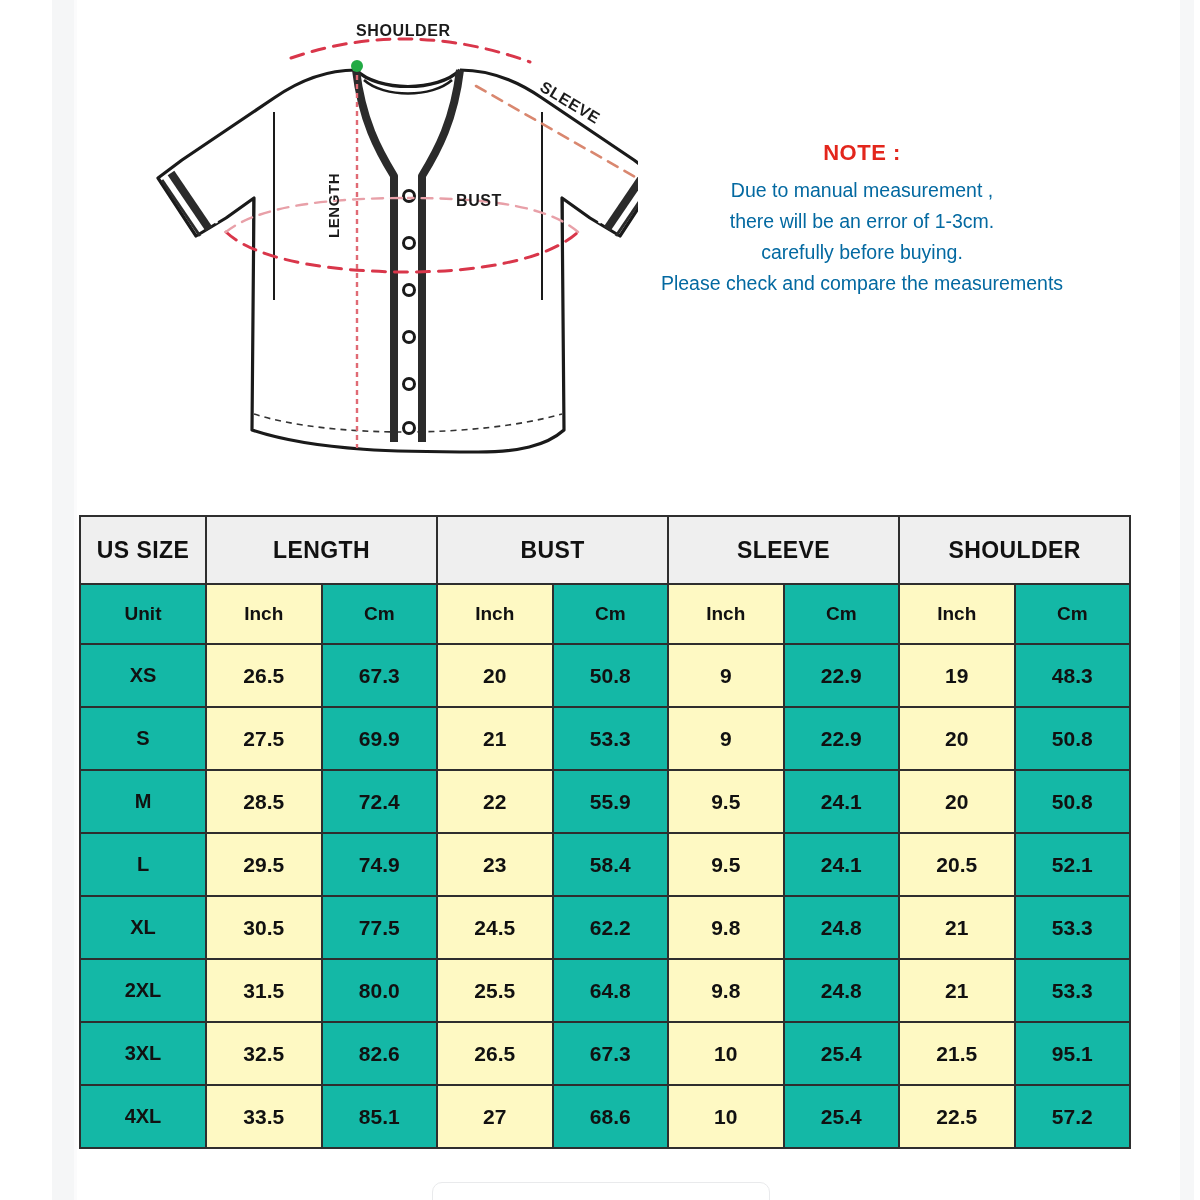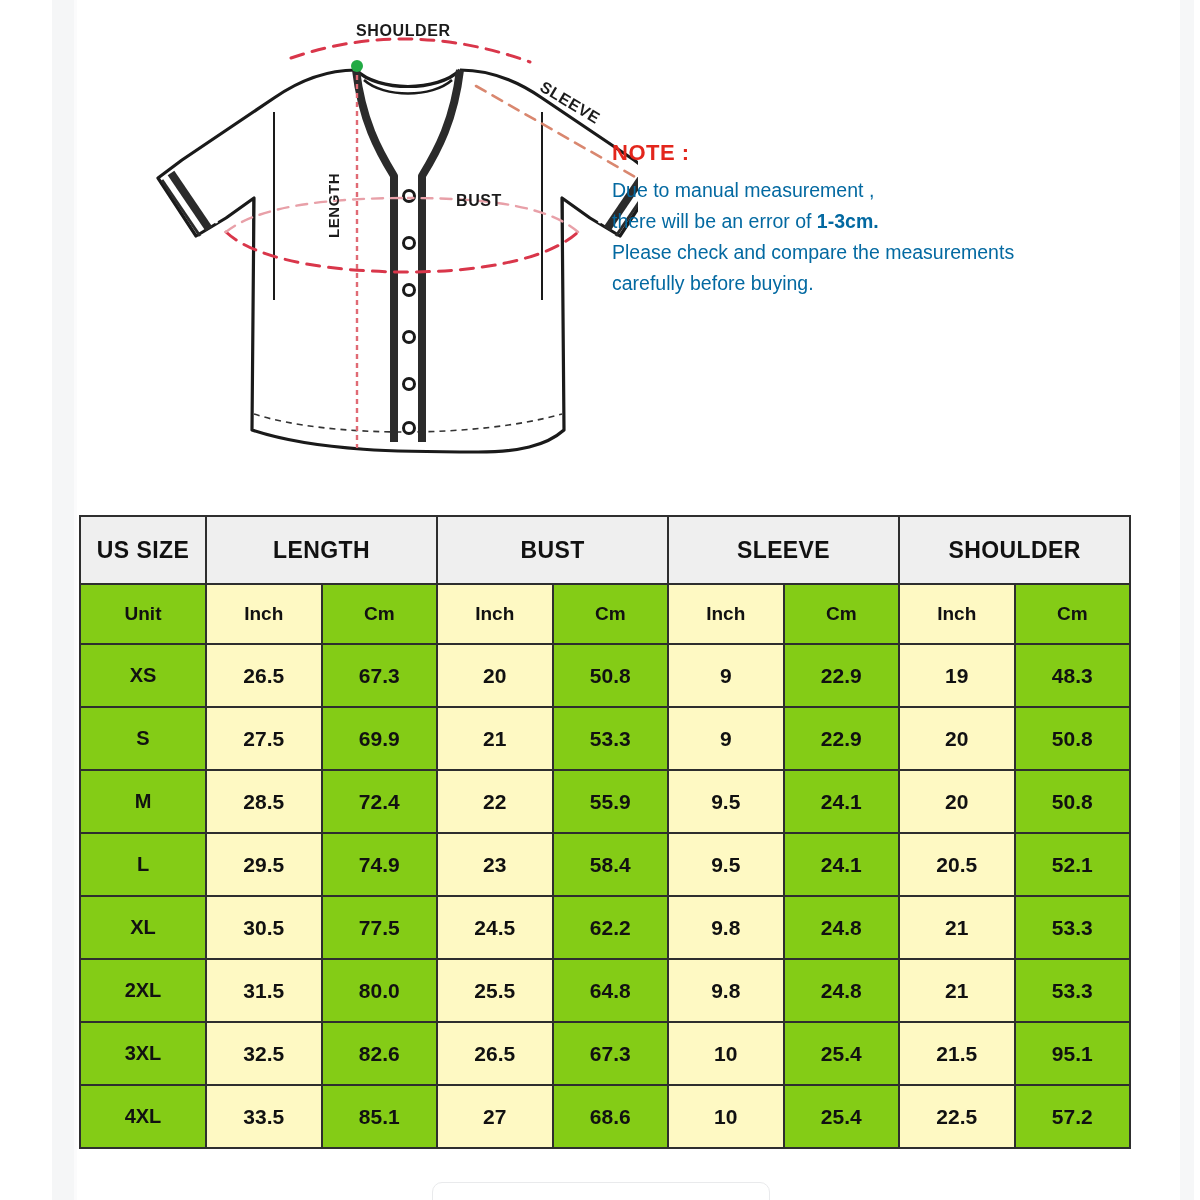--- a/index.html
+++ b/index.html
@@ -65,36 +65,36 @@
   #lbl-bust     { left: 378px; top: 192px; font-size: 16px; }
   #lbl-length   { left: 247px; top: 238px; font-size: 15px;
                   transform: rotate(-90deg); transform-origin: left top; }
 
   
   #note {
     position: absolute;
     left: 612px;
     top: 140px;
     width: 500px;
-    text-align: left;
+    text-align: center;
     color: #231f20;
   }
   #note-title {
     color: #e3261c;
     font-size: 22px;
     font-weight: bold;
     letter-spacing: 0.5px;
     margin-bottom: 9px;
   }
   .note-line {
     font-size: 19.5px;
     line-height: 31px;
     color: #0369a1;
   }
-  .note-line b { font-weight: bold; }
+  .note-line b { font-weight: normal; }
 
   
   #size-table {
     position: absolute;
     left: 79px;
     top: 515px;
     width: 1050px;
     border-collapse: collapse;
     table-layout: fixed;
     font-family: "Liberation Sans", sans-serif;
@@ -121,21 +121,21 @@
     height: 58px;
     font-size: 19px;
   }
   tr.r-data td {
     height: 61px;
     font-size: 21px;
   }
   tr.r-data td.size-cell { font-size: 20px; }
 
   
-  td.shade, th.shade { background: #84cc16; }
+  td.shade, th.shade { background: #14b8a6; }
   td.plain, th.plain { background: #fef9c3; }
 
   
   #bottom-box {
     position: absolute;
     left: 432px;
     top: 1182px;
     width: 336px;
     height: 40px;
     border: 1px solid #e9eaec;
@@ -231,22 +231,22 @@
     <div class="lbl" id="lbl-shoulder">SHOULDER</div>
     <div class="lbl" id="lbl-sleeve">SLEEVE</div>
     <div class="lbl" id="lbl-bust">BUST</div>
     <div class="lbl" id="lbl-length">LENGTH</div>
   </div>
 
   <div id="note">
     <div id="note-title">NOTE :</div>
     <div class="note-line">Due to manual measurement ,</div>
     <div class="note-line"><span>there will be an error of </span><b>1-3cm.</b></div>
+    <div class="note-line">carefully before buying.</div>
     <div class="note-line">Please check and compare the measurements</div>
-    <div class="note-line">carefully before buying.</div>
   </div>
 
   <table id="size-table">
     <colgroup>
       <col class="c-size">
         <col class="c-val">
         <col class="c-val">
         <col class="c-val">
         <col class="c-val">
       <col class="c-val">

